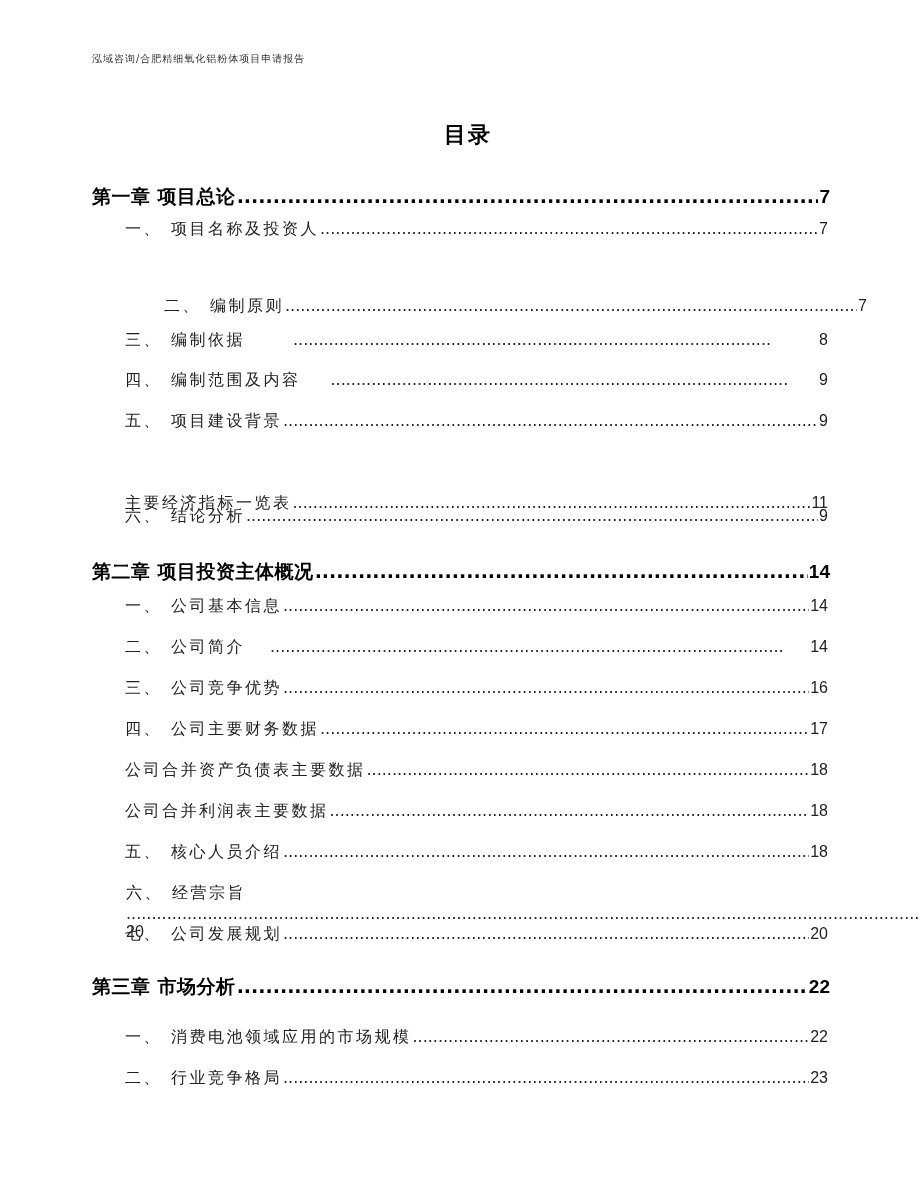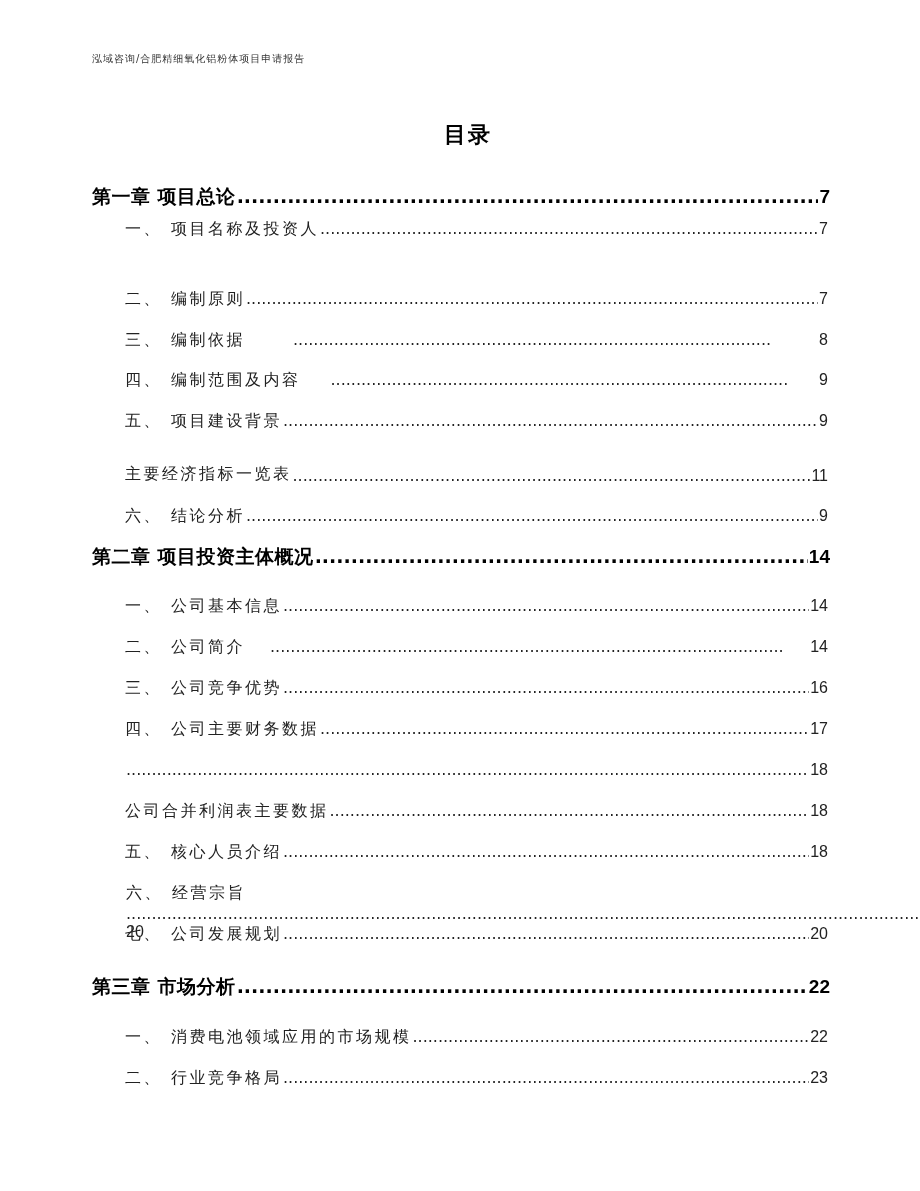--- a/index.html
+++ b/index.html
@@ -29,21 +29,21 @@
     <div class="row chapter" style="top: 184px;">
       <span class="label"><span>第一章 项目总论</span></span>
       <span class="dots"></span>
       <span class="page">7</span>
     </div>
     <div class="row sub" style="top: 219px;">
       <span class="label"><span class="num">一、</span><span>项目名称及投资人</span></span>
       <span class="dots"></span>
       <span class="page">7</span>
     </div>
-    <div class="row sub" style="top: 289px;">
+    <div class="row sub" style="top: 296px; margin-left: 39px;">
       <span class="label"><span class="num">二、</span><span>编制原则</span></span>
       <span class="dots"></span>
       <span class="page">7</span>
     </div>
     <div class="row sub" style="top: 330px; gap: 47px;">
       <span class="label"><span class="num">三、</span><span>编制依据</span></span>
       <span class="dots"></span>
       <span class="page">8</span>
     </div>
     <div class="row sub" style="top: 370px; gap: 29px;">
@@ -54,26 +54,26 @@
     <div class="row sub" style="top: 411px;">
       <span class="label"><span class="num">五、</span><span>项目建设背景</span></span>
       <span class="dots"></span>
       <span class="page">9</span>
     </div>
     <div class="row sub" style="top: 479px; margin-top: 27px;">
       <span class="label"><span class="num">六、</span><span>结论分析</span></span>
       <span class="dots"></span>
       <span class="page">9</span>
     </div>
-    <div class="row sub" style="top: 464px; align-items: flex-end;">
+    <div class="row sub" style="top: 493px;">
       <span class="label"><span>主要经济指标一览表</span></span>
       <span class="dots"></span>
       <span class="page">11</span>
     </div>
-    <div class="row chapter" style="top: 544px;">
+    <div class="row chapter" style="top: 559px;">
       <span class="label"><span>第二章 项目投资主体概况</span></span>
       <span class="dots"></span>
       <span class="page">14</span>
     </div>
     <div class="row sub" style="top: 596px;">
       <span class="label"><span class="num">一、</span><span>公司基本信息</span></span>
       <span class="dots"></span>
       <span class="page">14</span>
     </div>
     <div class="row sub" style="top: 637px; gap: 24px;">
@@ -85,20 +85,21 @@
       <span class="label"><span class="num">三、</span><span>公司竞争优势</span></span>
       <span class="dots"></span>
       <span class="page">16</span>
     </div>
     <div class="row sub" style="top: 719px;">
       <span class="label"><span class="num">四、</span><span>公司主要财务数据</span></span>
       <span class="dots"></span>
       <span class="page">17</span>
     </div>
     <div class="row sub" style="top: 760px;">
+      <span class="label"><span>公司合并资产负债表主要数据</span></span>
       <span class="dots"></span>
       <span class="page">18</span>
     </div>
     <div class="row sub" style="top: 801px;">
       <span class="label"><span>公司合并利润表主要数据</span></span>
       <span class="dots"></span>
       <span class="page">18</span>
     </div>
     <div class="row sub" style="top: 842px;">
       <span class="label"><span class="num">五、</span><span>核心人员介绍</span></span>

